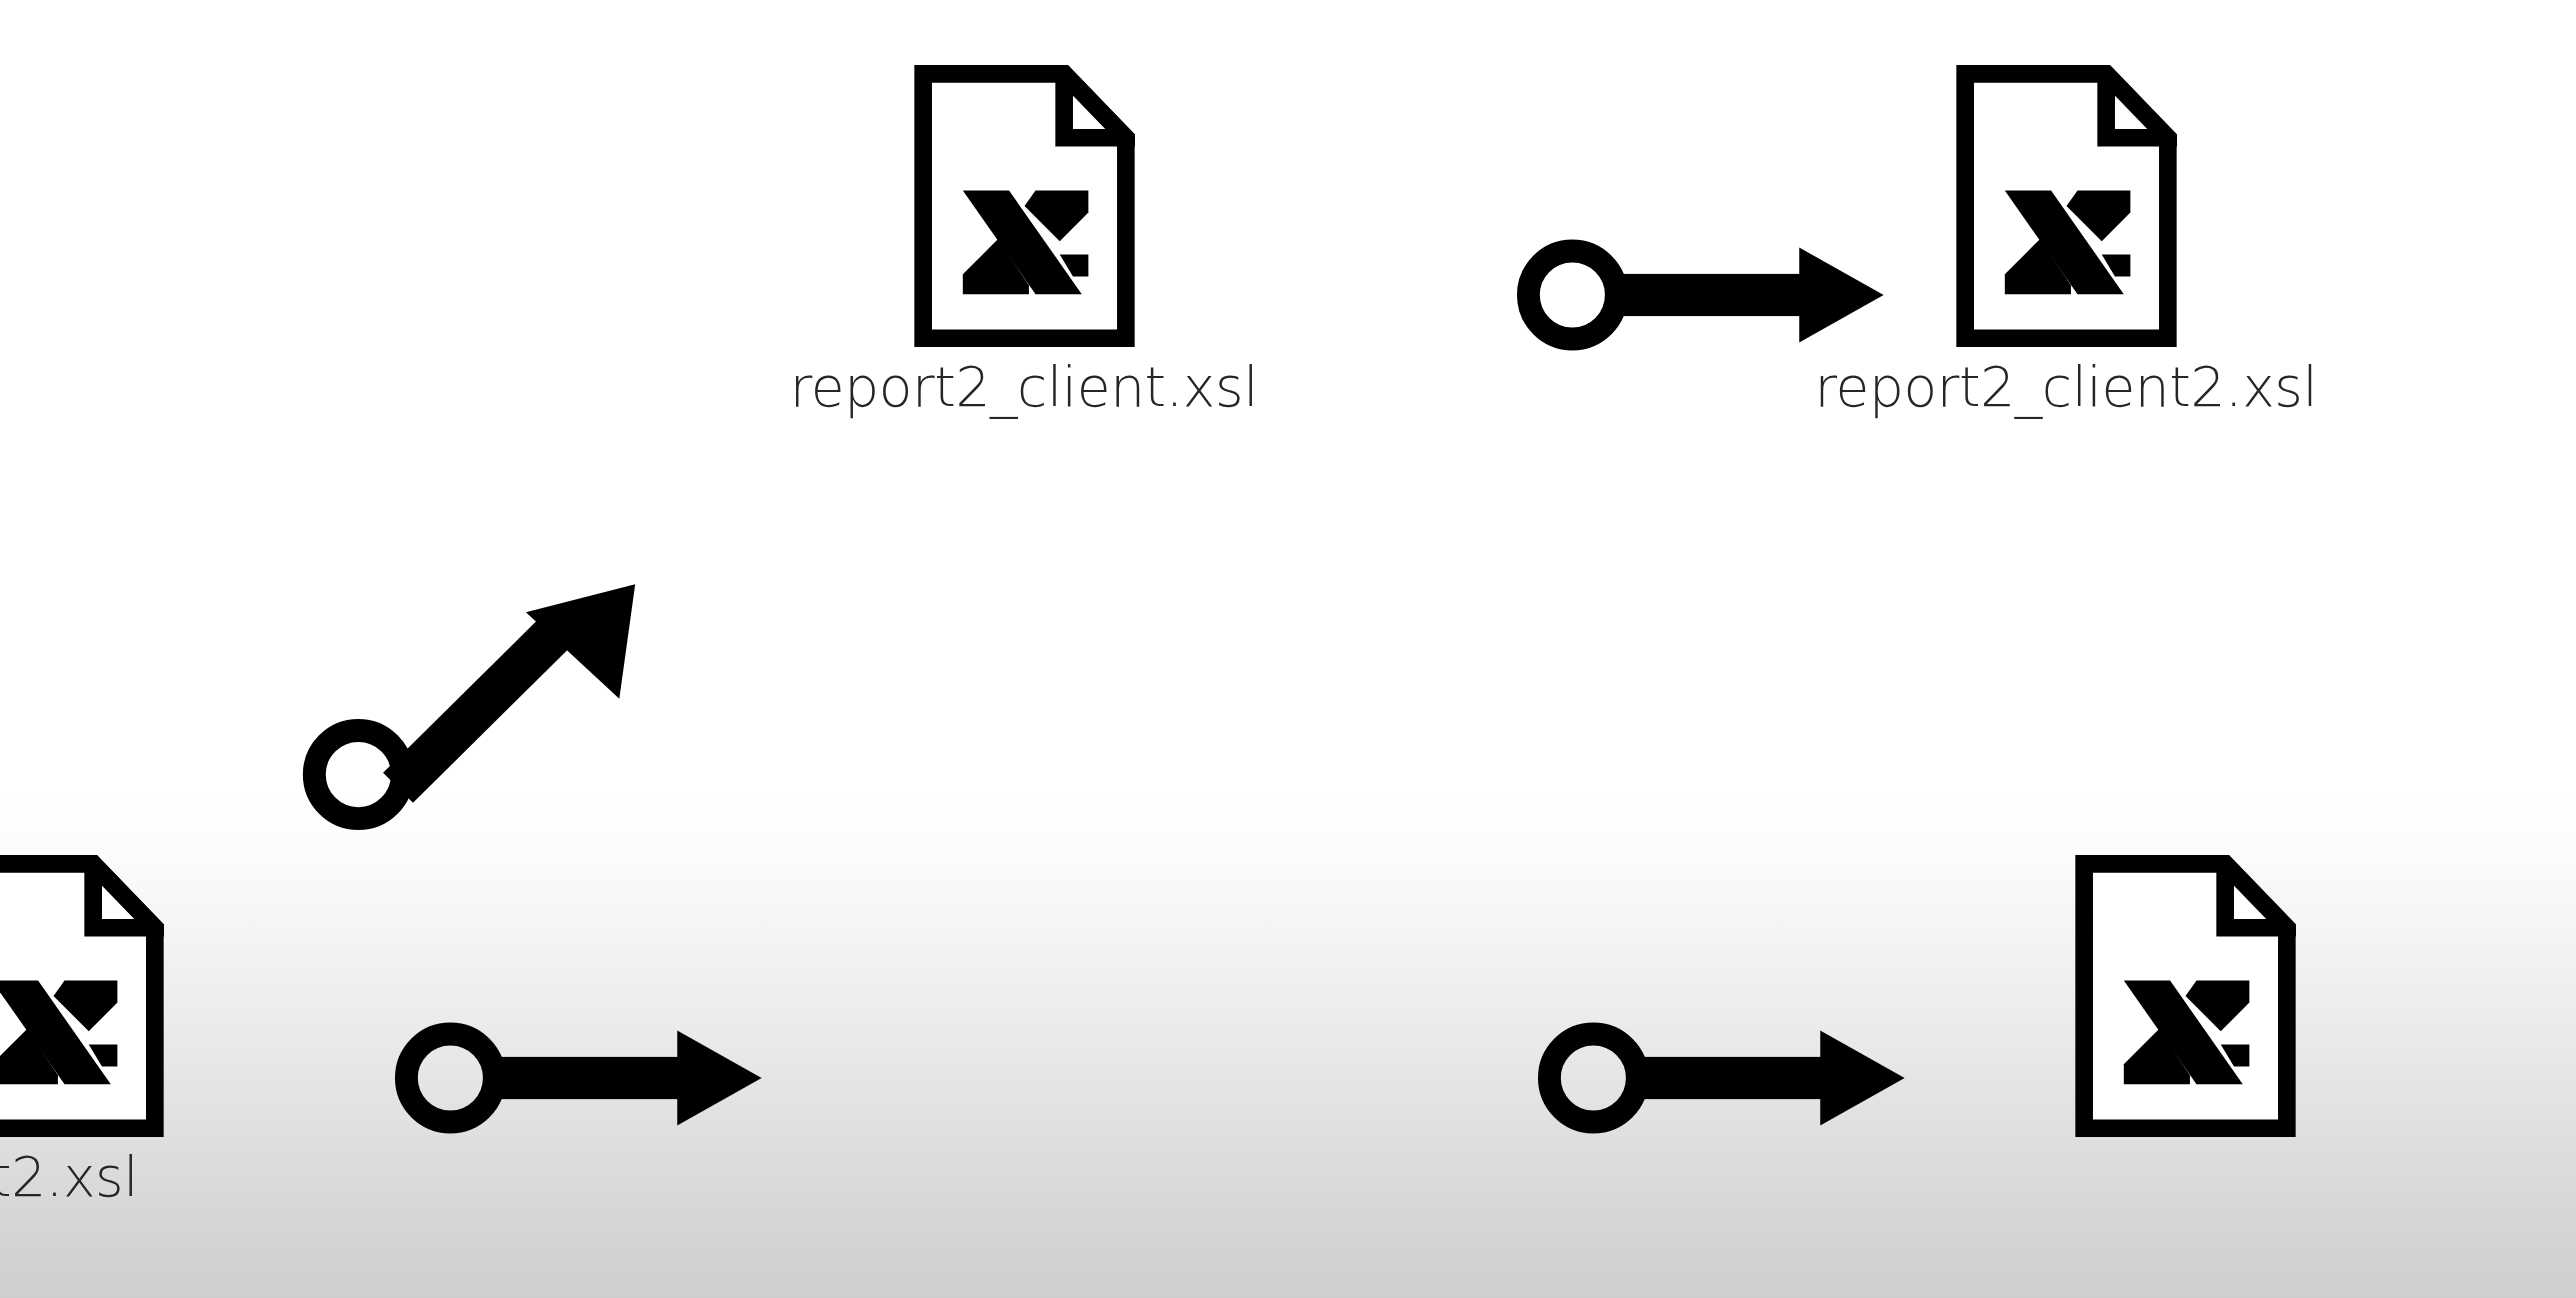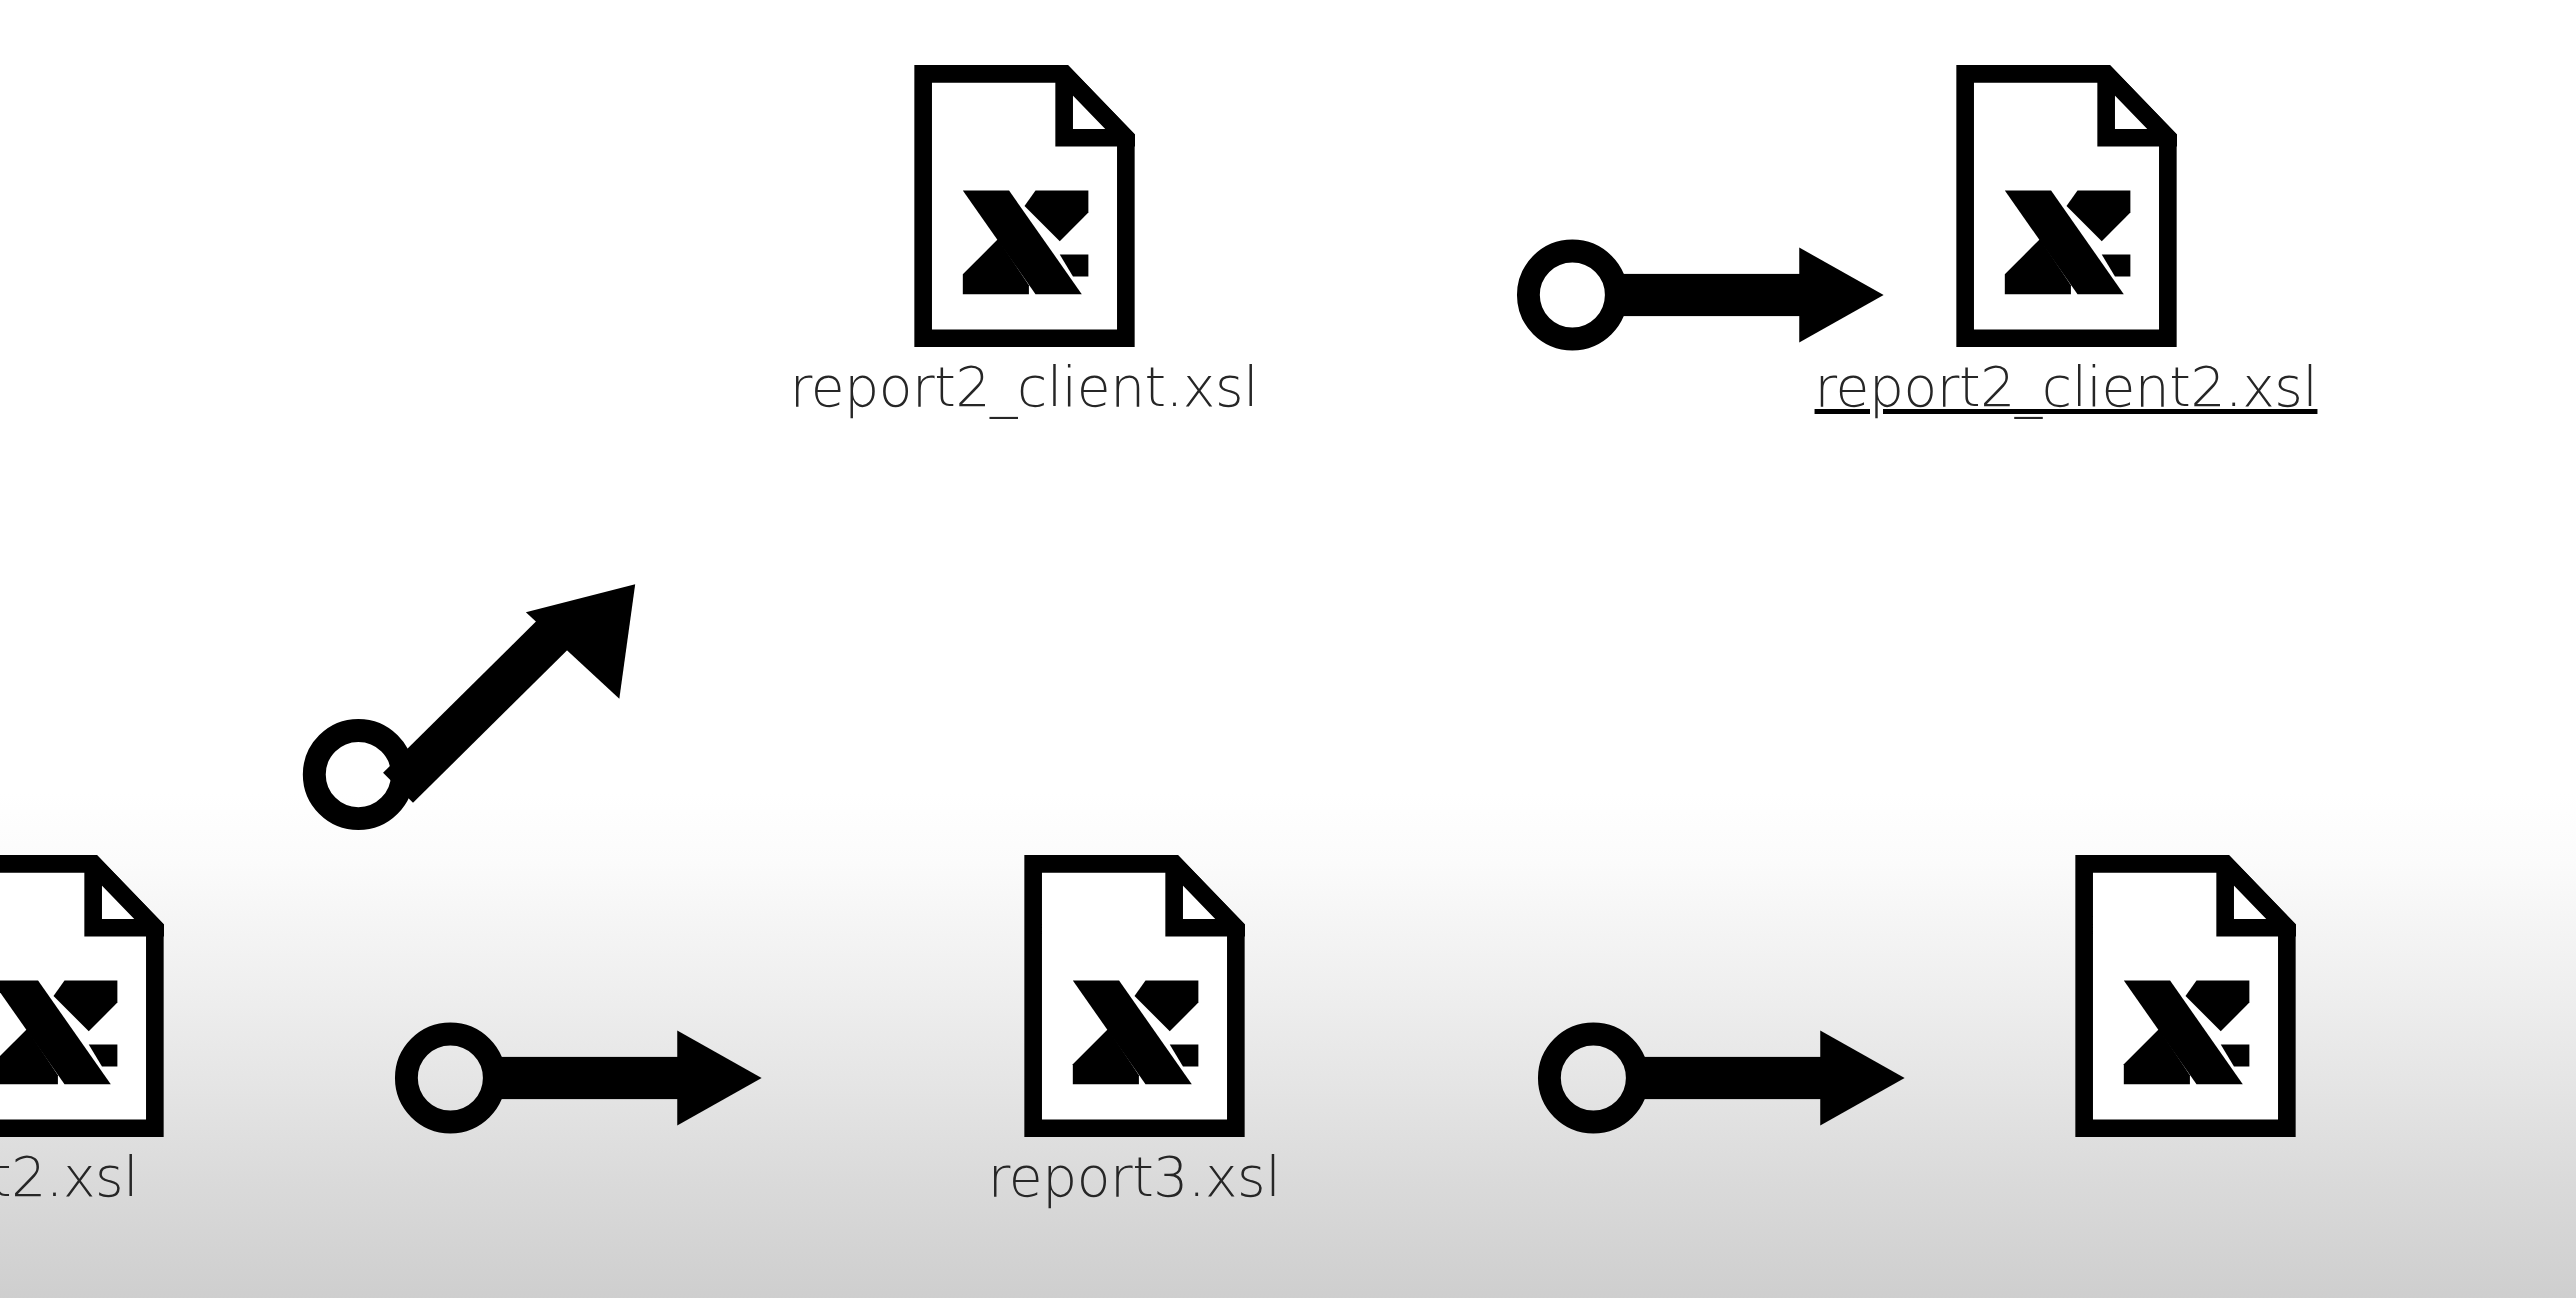--- a/index.html
+++ b/index.html
@@ -82,21 +82,21 @@
           <path d="M22 57 H43 L76 104 H55 Z"></path>
           <path d="M55 57 H79 V67 L66 80 L50 64 Z"></path>
           <path d="M22 95 L38 79 L52 100 V104 H22 Z"></path>
           <path d="M66 86 H79 V96 L72 96 Z"></path>
         </g>
       </svg>
     </span>
     <span class="node-label">report2_client.xsl</span>
   </div>
 
-  <div class="node" style="left:1863px; top:49px;text-decoration:underline;">
+  <div class="node" style="left:1863px; top:49px;">
     <span class="file-icon-wrap">
       <svg class="file-icon" viewBox="0 0 100 128" aria-hidden="true">
         <path d="M4 4 H68 L96 33 V124 H4 Z" fill="#ffffff" stroke="#000000" stroke-width="8" stroke-linejoin="miter"></path>
         <path d="M68 4 L68 33 L96 33 Z" fill="#ffffff" stroke="#000000" stroke-width="8" stroke-linejoin="miter"></path>
         <g fill="#000000">
           <path d="M22 57 H43 L76 104 H55 Z"></path>
           <path d="M55 57 H79 V67 L66 80 L50 64 Z"></path>
           <path d="M22 95 L38 79 L52 100 V104 H22 Z"></path>
           <path d="M66 86 H79 V96 L72 96 Z"></path>
         </g>
@@ -114,35 +114,20 @@
           <path d="M22 57 H43 L76 104 H55 Z"></path>
           <path d="M55 57 H79 V67 L66 80 L50 64 Z"></path>
           <path d="M22 95 L38 79 L52 100 V104 H22 Z"></path>
           <path d="M66 86 H79 V96 L72 96 Z"></path>
         </g>
       </svg>
     </span>
     <span class="node-label">rt2.xsl</span>
   </div>
 
-  <div class="node" style="left:931px; top:839px;">
-    <span class="file-icon-wrap">
-      <svg class="file-icon" viewBox="0 0 100 128" aria-hidden="true">
-        <path d="M4 4 H68 L96 33 V124 H4 Z" fill="#ffffff" stroke="#000000" stroke-width="8" stroke-linejoin="miter"></path>
-        <path d="M68 4 L68 33 L96 33 Z" fill="#ffffff" stroke="#000000" stroke-width="8" stroke-linejoin="miter"></path>
-        <g fill="#000000">
-          <path d="M22 57 H43 L76 104 H55 Z"></path>
-          <path d="M55 57 H79 V67 L66 80 L50 64 Z"></path>
-          <path d="M22 95 L38 79 L52 100 V104 H22 Z"></path>
-          <path d="M66 86 H79 V96 L72 96 Z"></path>
-        </g>
-      </svg>
-    </span>
-    <span class="node-label">report3.xsl</span>
-  </div>
 
   <div class="node" style="left:1982px; top:839px;">
     <span class="file-icon-wrap">
       <svg class="file-icon" viewBox="0 0 100 128" aria-hidden="true">
         <path d="M4 4 H68 L96 33 V124 H4 Z" fill="#ffffff" stroke="#000000" stroke-width="8" stroke-linejoin="miter"></path>
         <path d="M68 4 L68 33 L96 33 Z" fill="#ffffff" stroke="#000000" stroke-width="8" stroke-linejoin="miter"></path>
         <g fill="#000000">
           <path d="M22 57 H43 L76 104 H55 Z"></path>
           <path d="M55 57 H79 V67 L66 80 L50 64 Z"></path>
           <path d="M22 95 L38 79 L52 100 V104 H22 Z"></path>

